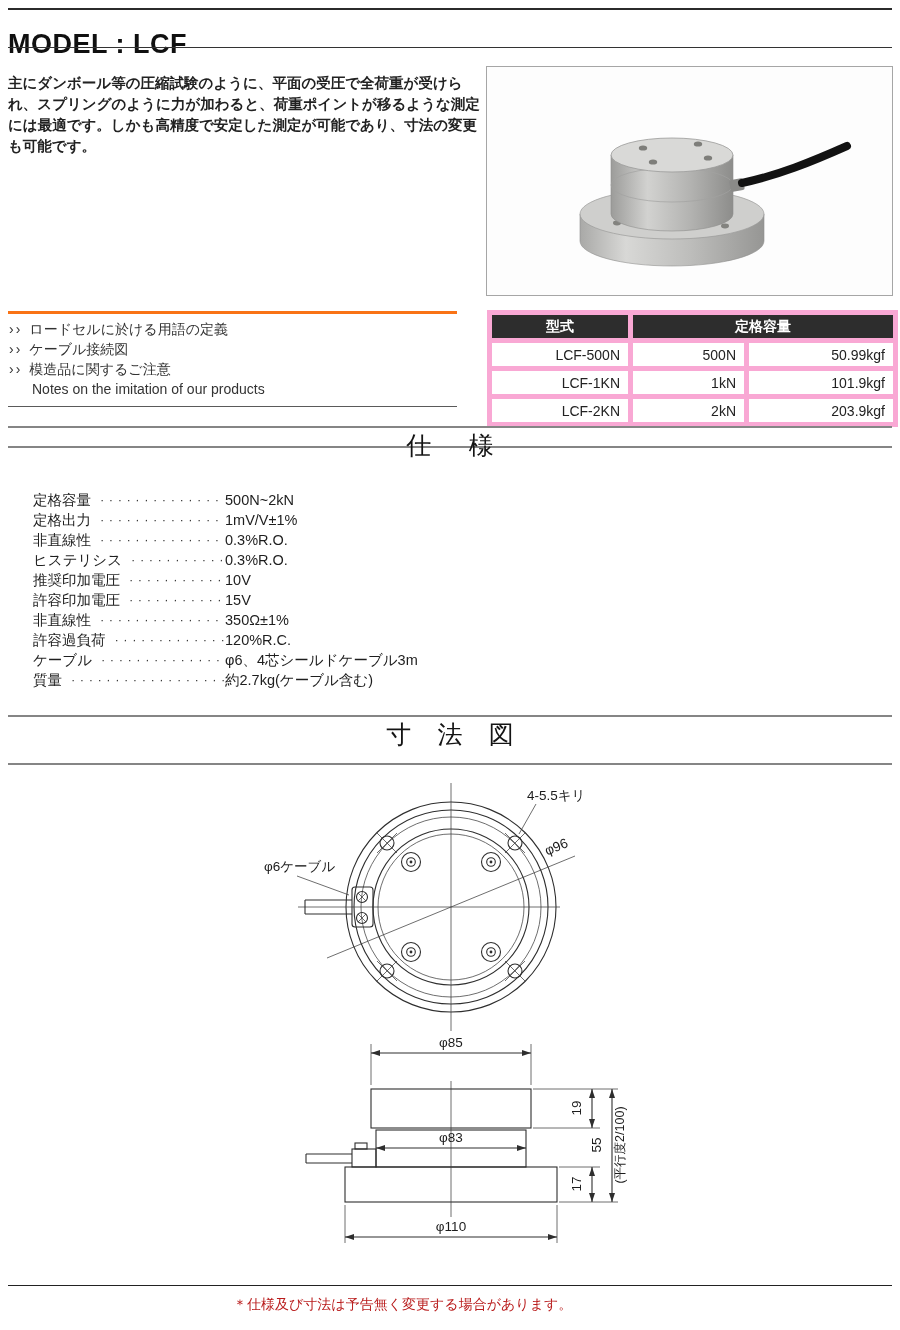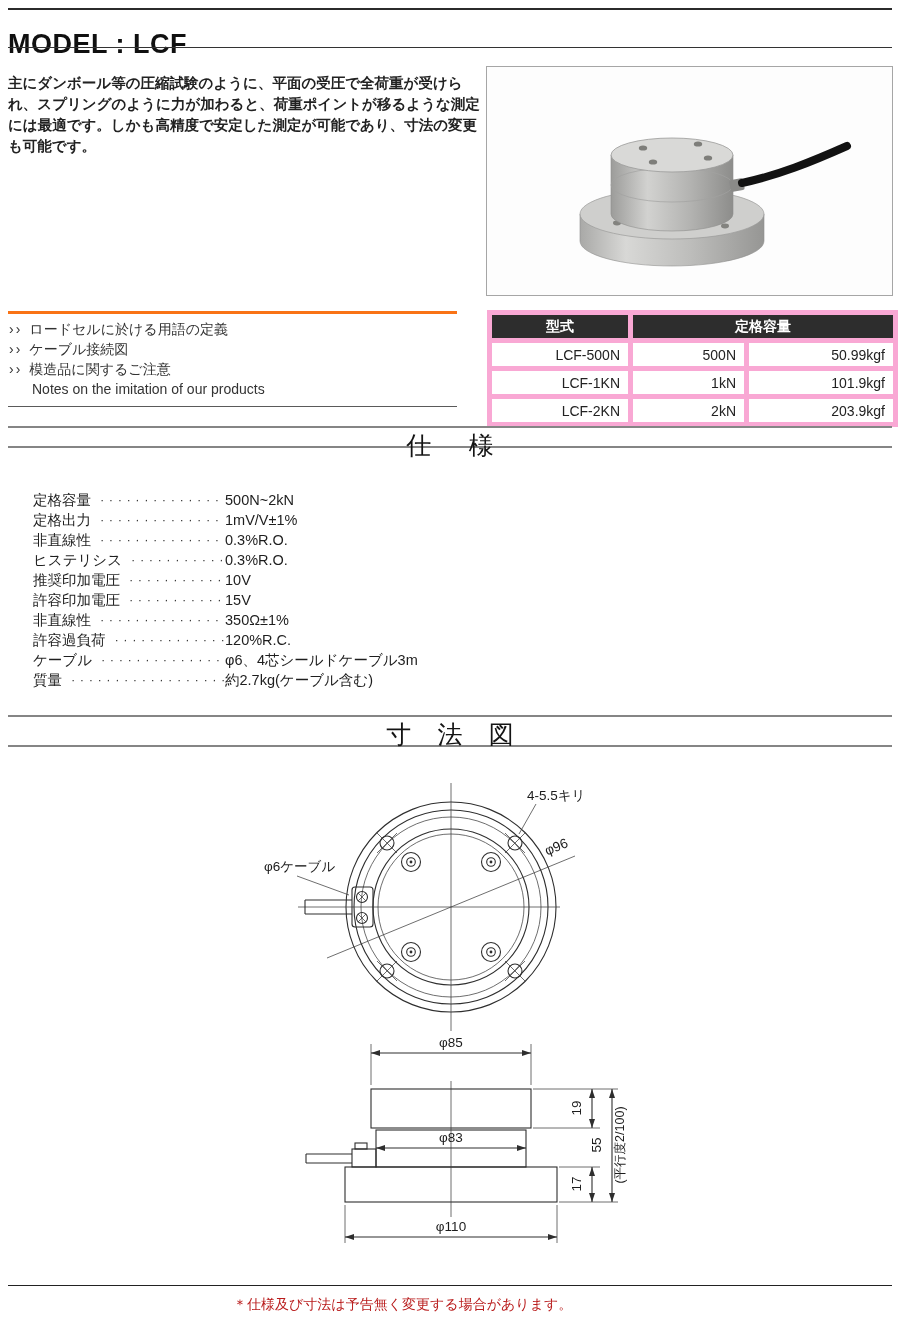--- a/index.html
+++ b/index.html
@@ -35,21 +35,21 @@
   .rating-table th,.rating-table td{border:5px solid #f9a8d4;height:23px;
       padding:0 8px;overflow:hidden;white-space:nowrap;}
   .rating-table th{background:#2d2d2d;color:#fff;font-weight:bold;text-align:center;}
   .rating-table td.c{text-align:right;}
   .rating-table td.r{text-align:right;}
 
   .band{position:absolute;left:8px;width:884px;
       border-top:2px solid #858585;border-bottom:2px solid #858585;
       text-align:center;box-sizing:border-box;}
   .band-1{top:426px;height:22px;}
-  .band-2{top:715px;height:32px;}
+  .band-2{top:715px;height:50px;}
   .band-title{font-size:25px;color:#141414;line-height:34px;}
   .ls-wide{letter-spacing:1.5em;margin-left:1.5em;}
   .ls-med{letter-spacing:1.05em;margin-left:1.05em;}
 
   .spec{position:absolute;top:490px;left:33px;width:540px;}
   .spec-row{display:flex;font-size:14.5px;line-height:20px;color:#1e1e1e;}
   .spec-left{flex:0 0 192px;display:flex;min-width:0;}
   .spec-label{white-space:nowrap;}
   .spec-leader{flex:1;overflow:hidden;white-space:nowrap;letter-spacing:4.5px;
       padding:0 4px 0 9px;font-size:13px;color:#3a3a3a;}

